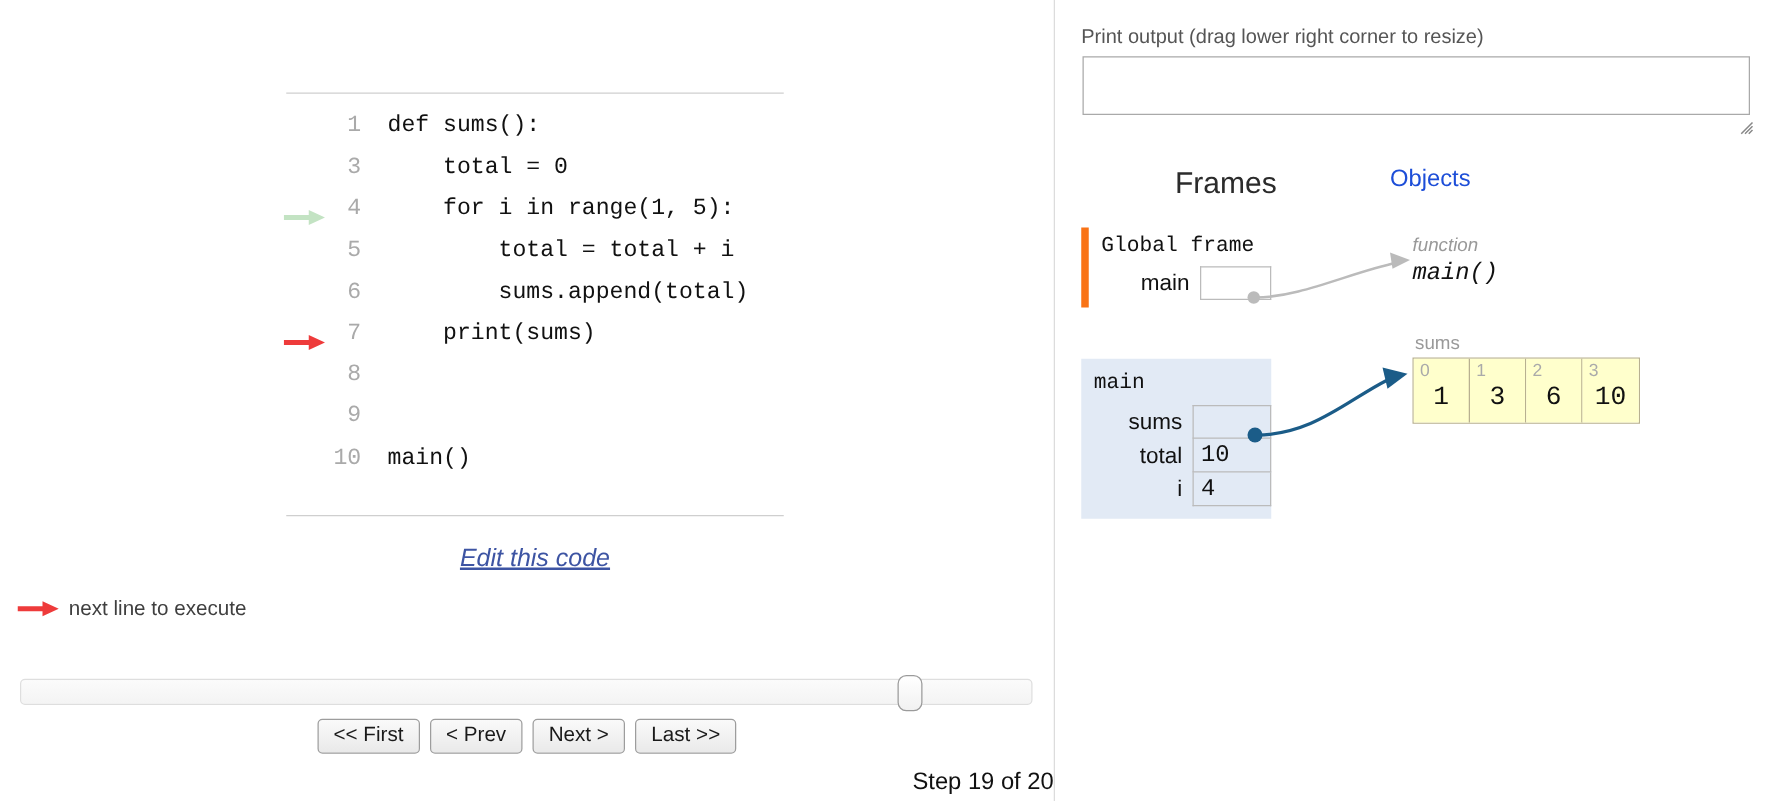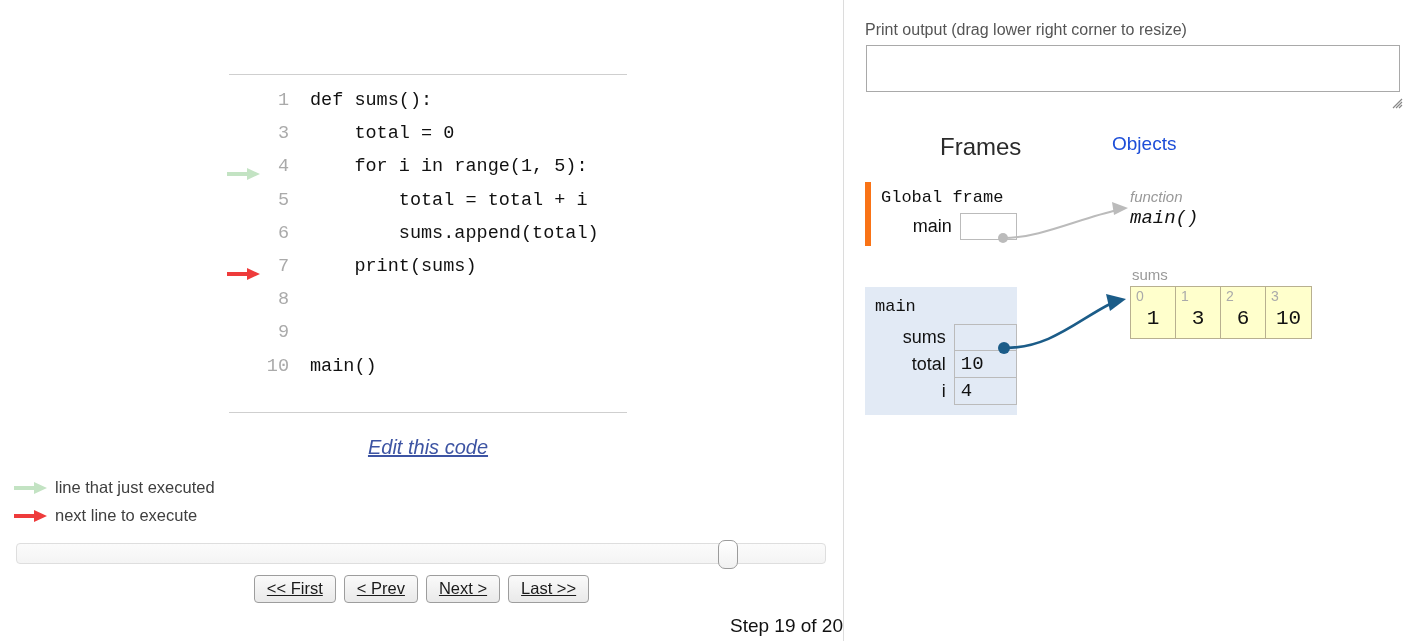--- a/index.html
+++ b/index.html
@@ -156,21 +156,20 @@
   }
   .nav-button {
     font-family: "Liberation Sans", sans-serif;
     font-size: 16.5px;
     color: #1a1a1a;
     padding: 3px 12px 4px 12px;
     border: 1px solid #9d9d9d;
     border-radius: 4px;
     background: linear-gradient(#fafafa, #e9e9e9);
     cursor: pointer;
-    text-decoration: underline;
   }
 
   #step-counter {
     position: absolute;
     left: 0; top: 615px;
     width: 843px;
     text-align: right;
     font-size: 19px;
     color: #111;
   }
@@ -366,28 +365,20 @@
       <div class="code-line"><span class="code-lineno">10</span><span class="code-text">main()</span></div>
     </div>
 
   <div id="code-bottom-rule"></div>
 
   <div id="edit-code-link">
     <a href="#">Edit this code</a>
   </div>
 
   <div id="legend">
-    <div class="legend-row">
-      <span class="legend-arrow">
-        <svg width="34" height="14" viewBox="0 0 34 14">
-          <path d="M0 5 h20 v-4 l13 6 l-13 6 v-4 H0 z" fill="#c3e3c3"></path>
-        </svg>
-      </span>
-      <span>line that just executed</span>
-    </div>
     <div class="legend-row">
       <span class="legend-arrow">
         <svg width="34" height="14" viewBox="0 0 34 14">
           <path d="M0 5 h20 v-4 l13 6 l-13 6 v-4 H0 z" fill="#ee3b3b"></path>
         </svg>
       </span>
       <span>next line to execute</span>
     </div>
   </div>
 

